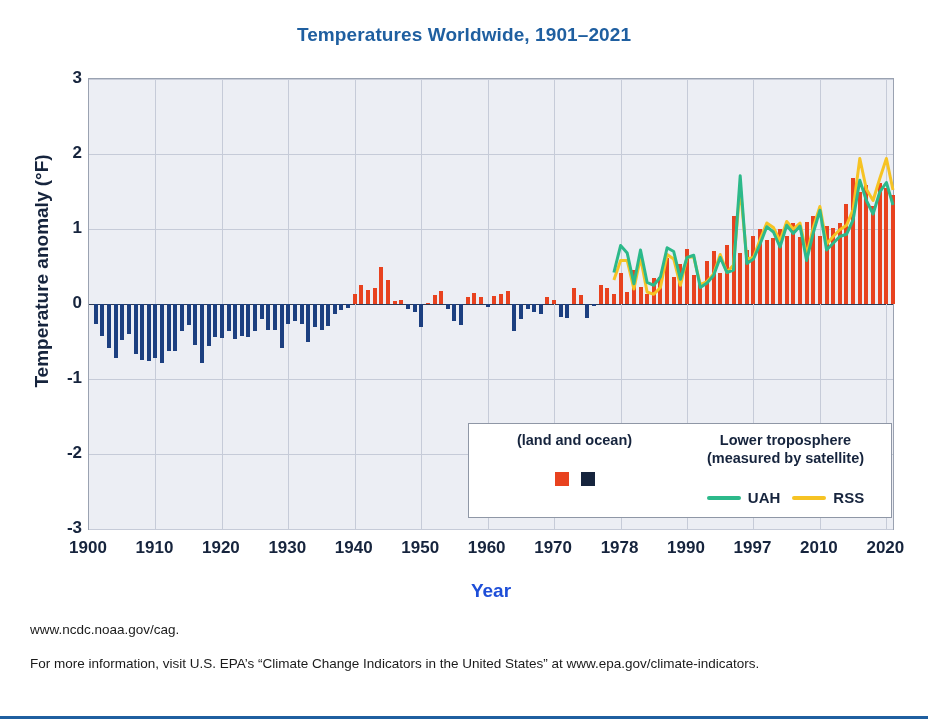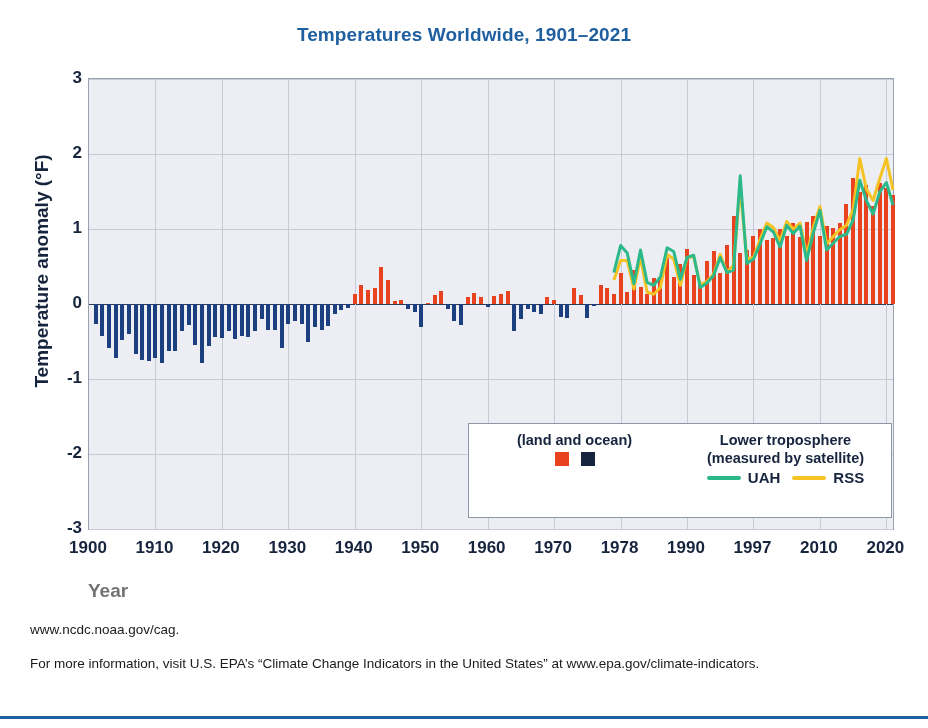--- a/index.html
+++ b/index.html
@@ -115,24 +115,24 @@
     font-size: 19px;
     font-weight: bold;
     color: #16243d;
     transform: rotate(-90deg);
   }
   #x-axis-label {
     position: absolute;
     left: 88px;
     top: 580px;
     width: 806px;
-    text-align: left;
+    text-align: center;
     font-size: 19px;
     font-weight: bold;
-    color: #737373;
+    color: #1d4ed8;
   }
 
   
   #legend {
     position: absolute;
     left: 468px;
     top: 423px;
     width: 424px;
     height: 95px;
     background: #ffffff;
@@ -146,21 +146,21 @@
     padding: 8px 6px 6px 6px;
     text-align: center;
   }
   .legend-head {
     font-size: 14.5px;
     font-weight: bold;
     color: #16243d;
     line-height: 1.22;
   }
   .legend-keys {
-    margin-top: 2px;
+    margin-top: 22px;
     display: flex;
     justify-content: center;
     align-items: center;
     gap: 12px;
   }
   .swatch {
     width: 14px;
     height: 14px;
     display: inline-block;
   }

